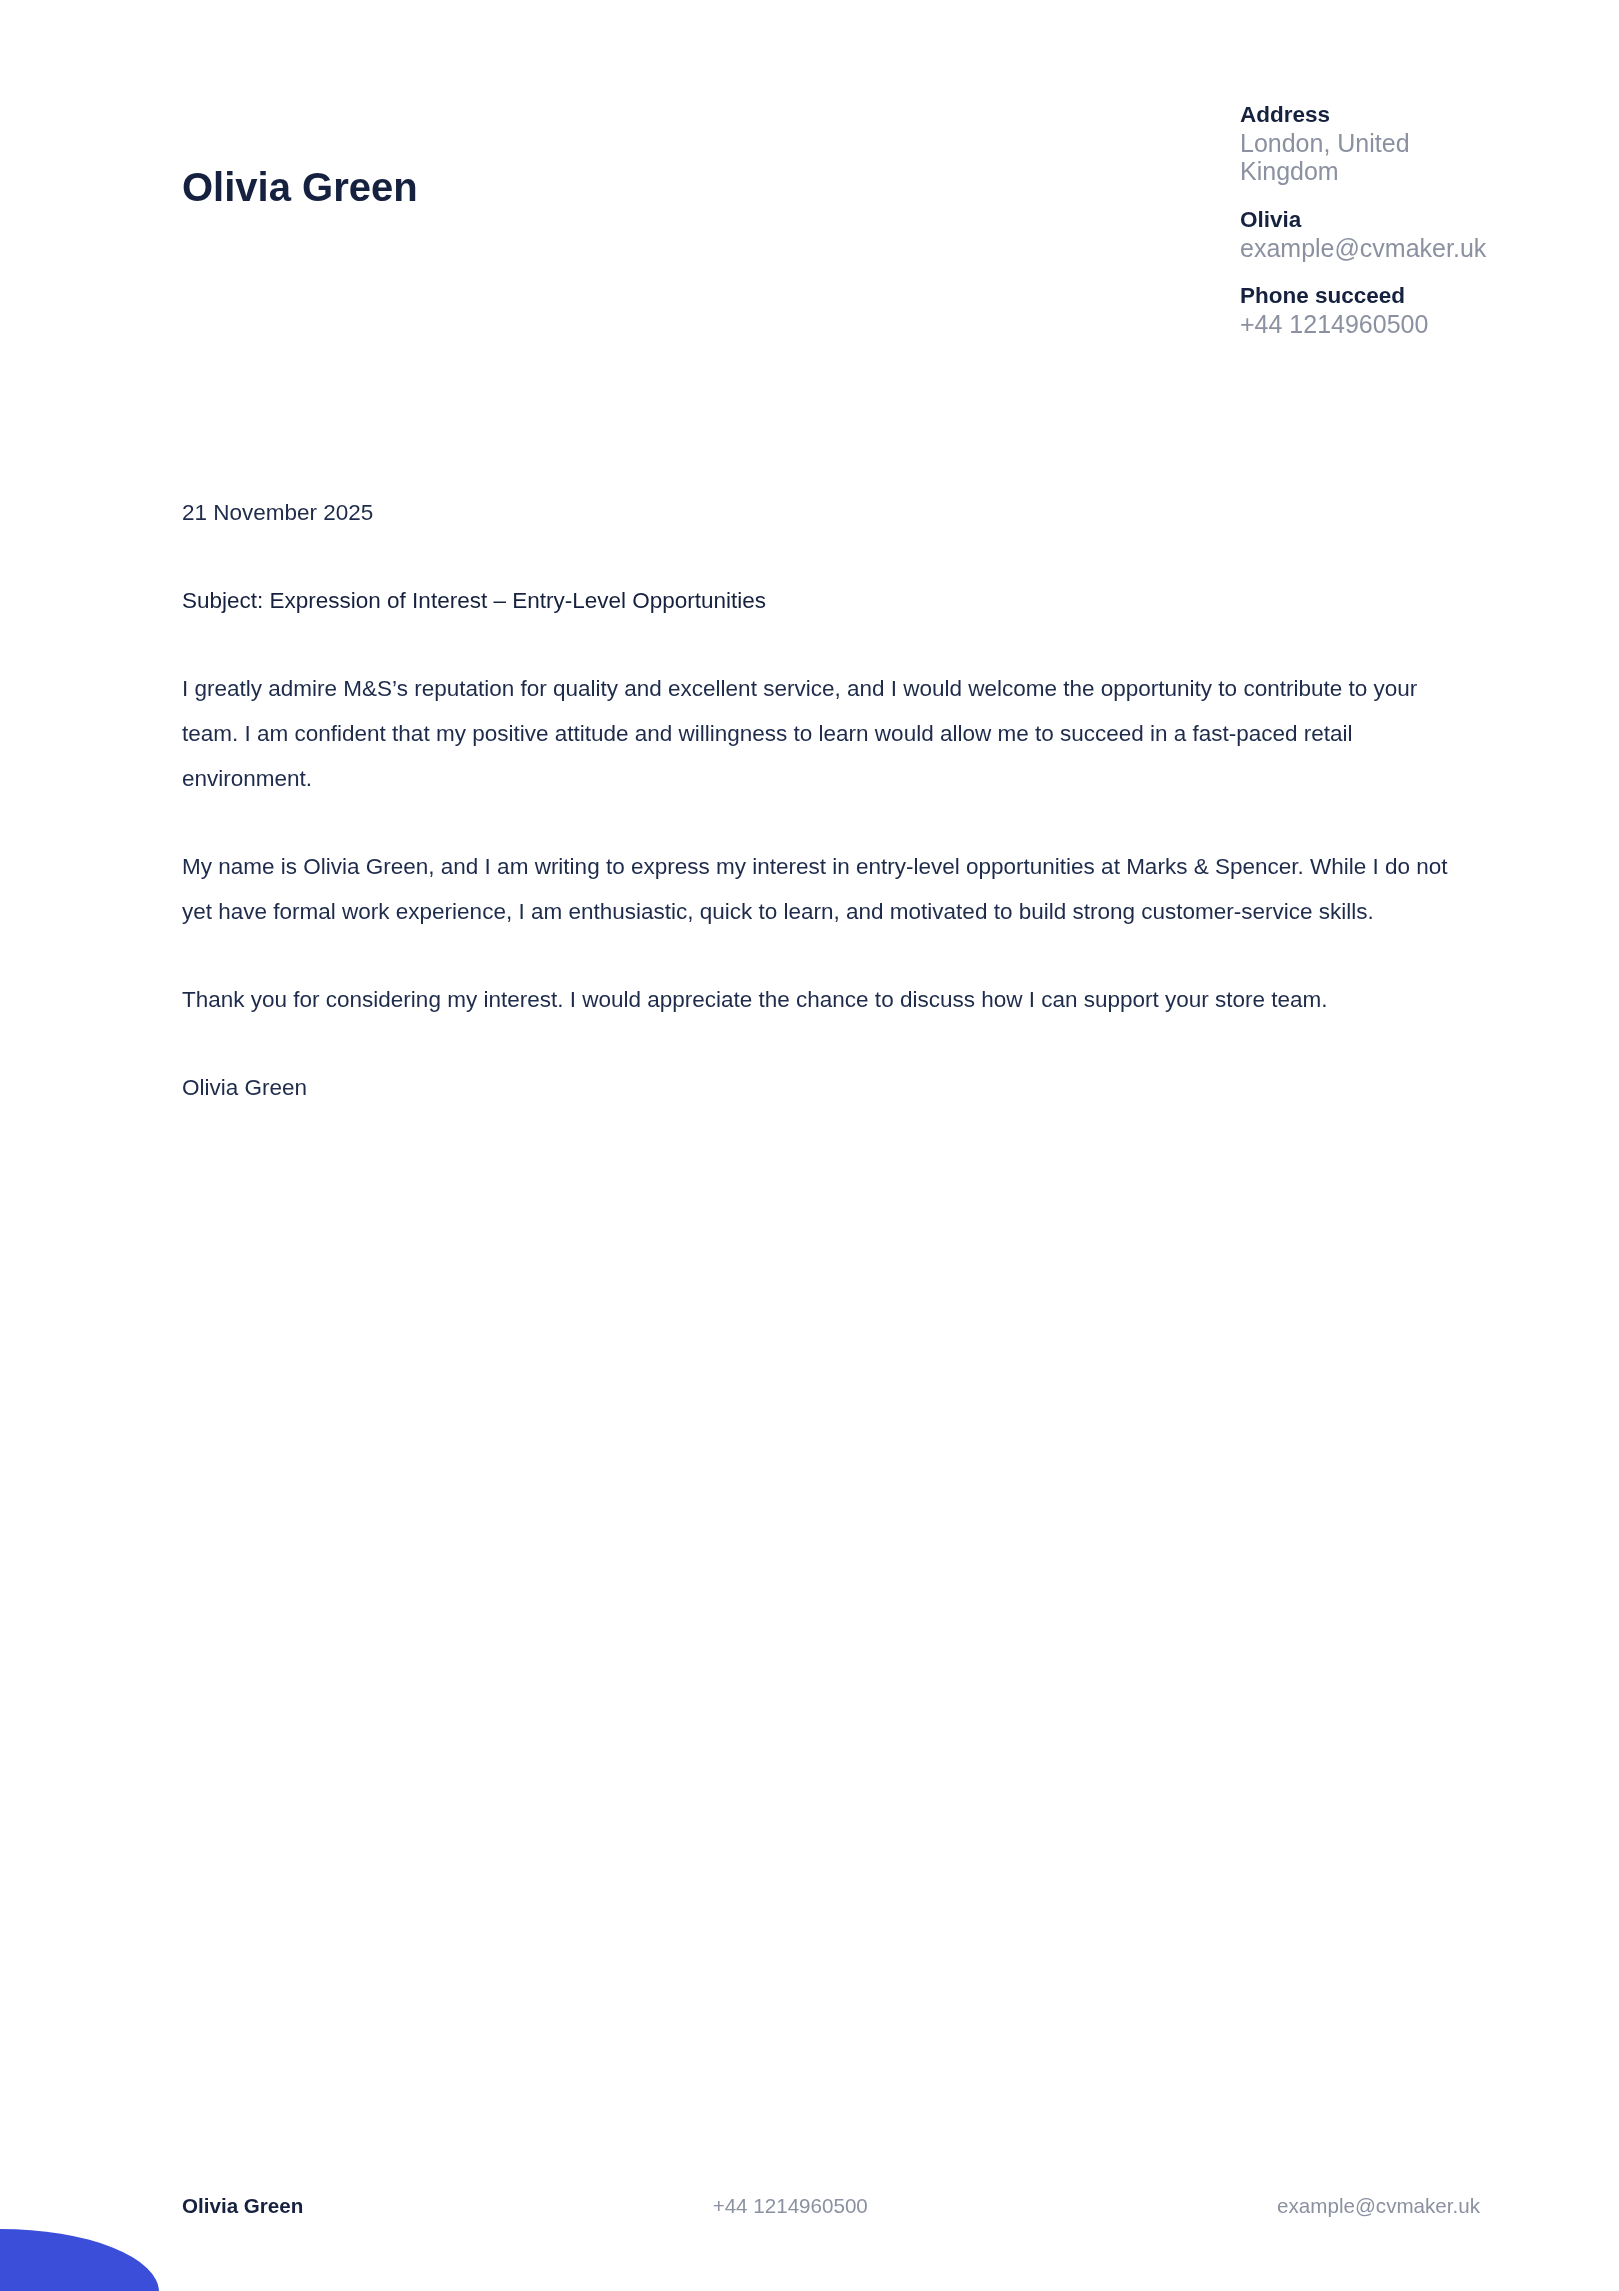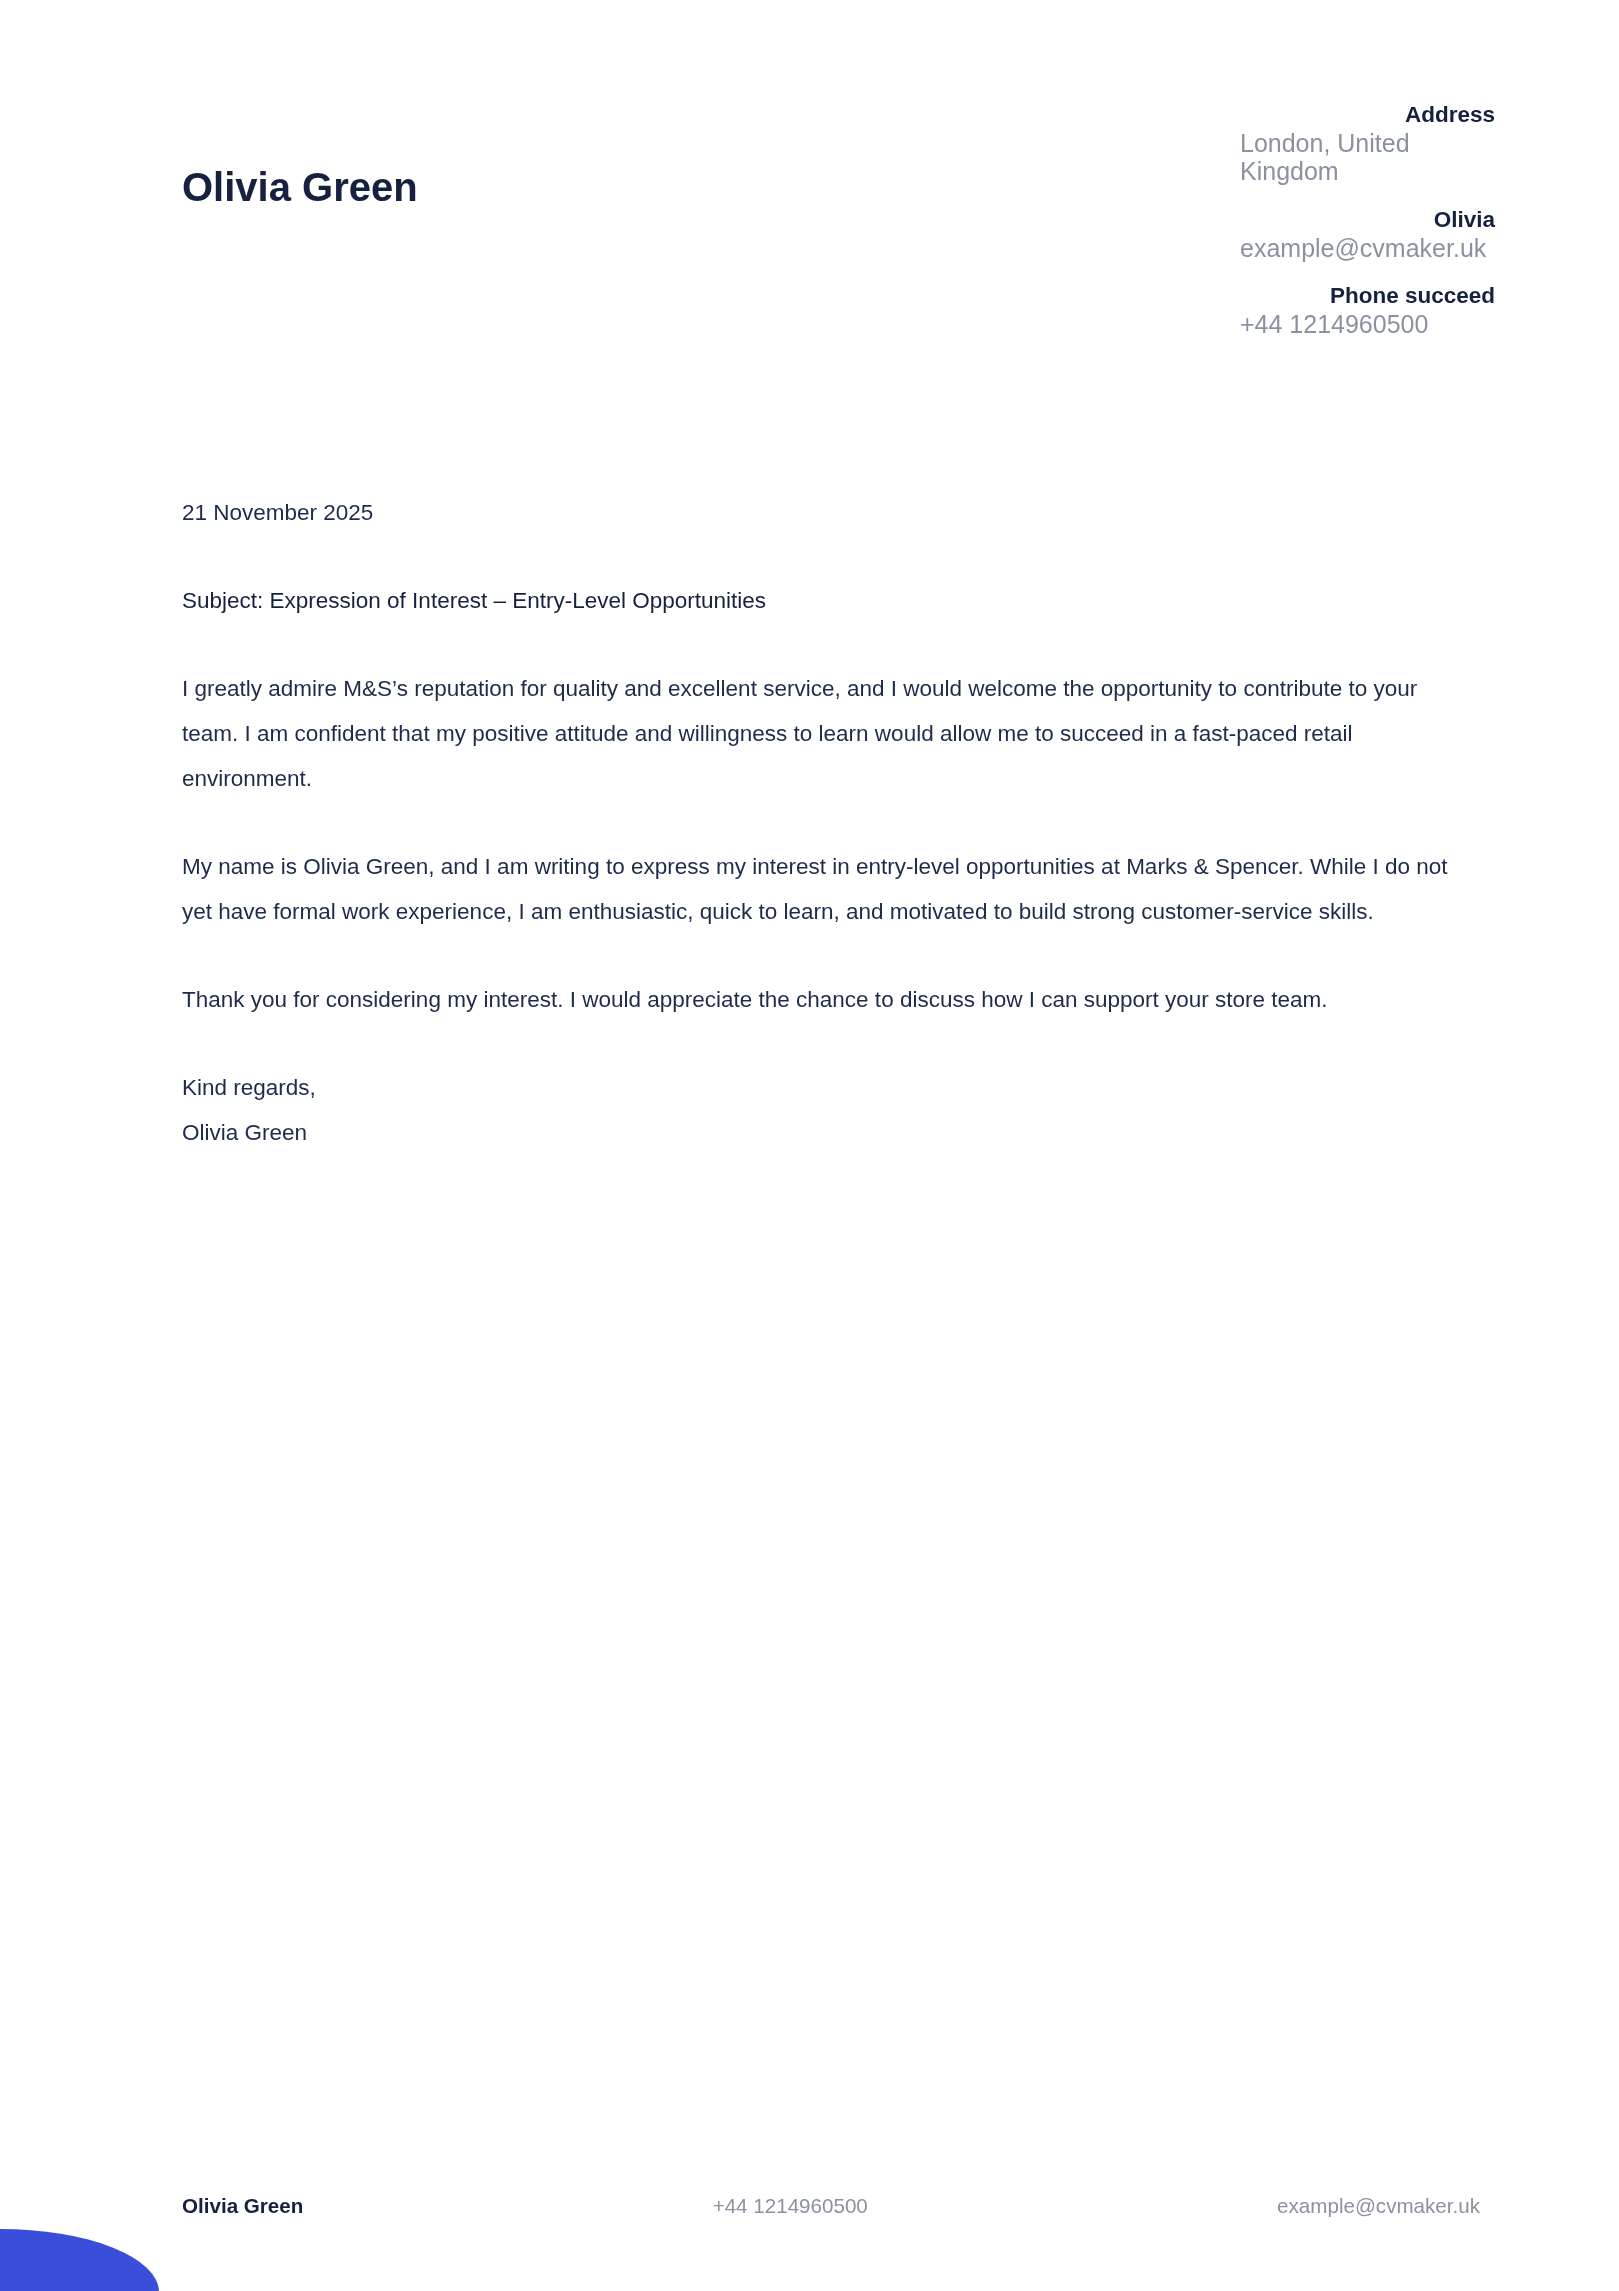--- a/index.html
+++ b/index.html
@@ -35,21 +35,20 @@
     left:1240px;
     top:101px;
     width:255px;
   }
   .contact-group{margin-bottom:20.6px;}
   .contact-label{
     font-size:22.5px;
     line-height:28px;
     font-weight:700;
     color:var(--navy);
-    text-align:right;
   }
   .contact-value{
     font-size:25px;
     line-height:28px;
     color:var(--gray);
   }
   
   .letter{
     position:absolute;
     left:182px;
@@ -109,21 +108,20 @@
     </div>
   </div>
 
   <main class="letter">
     <p class="date">21 November 2025</p>
     <p class="subject">Subject: Expression of Interest – Entry-Level Opportunities</p>
     <p>I greatly admire M&amp;S’s reputation for quality and excellent service, and I would welcome the opportunity to contribute to your team. I am confident that my positive attitude and willingness to learn would allow me to succeed in a fast-paced retail environment.</p>
     <p>My name is Olivia Green, and I am writing to express my interest in entry-level opportunities at Marks &amp; Spencer. While I do not yet have formal work experience, I am enthusiastic, quick to learn, and motivated to build strong customer-service skills.</p>
     <p>Thank you for considering my interest. I would appreciate the chance to discuss how I can support your store team.</p>
     <p class="closing">
-      <span class="closing-line">Kind regards,</span>
       <span class="closing-line">Olivia Green</span>
     </p>
   </main>
 
   <footer class="footer">
     <span class="footer-name">Olivia Green</span>
     <span class="footer-phone">+44 1214960500</span>
     <span class="footer-email">example@cvmaker.uk</span>
   </footer>
 

